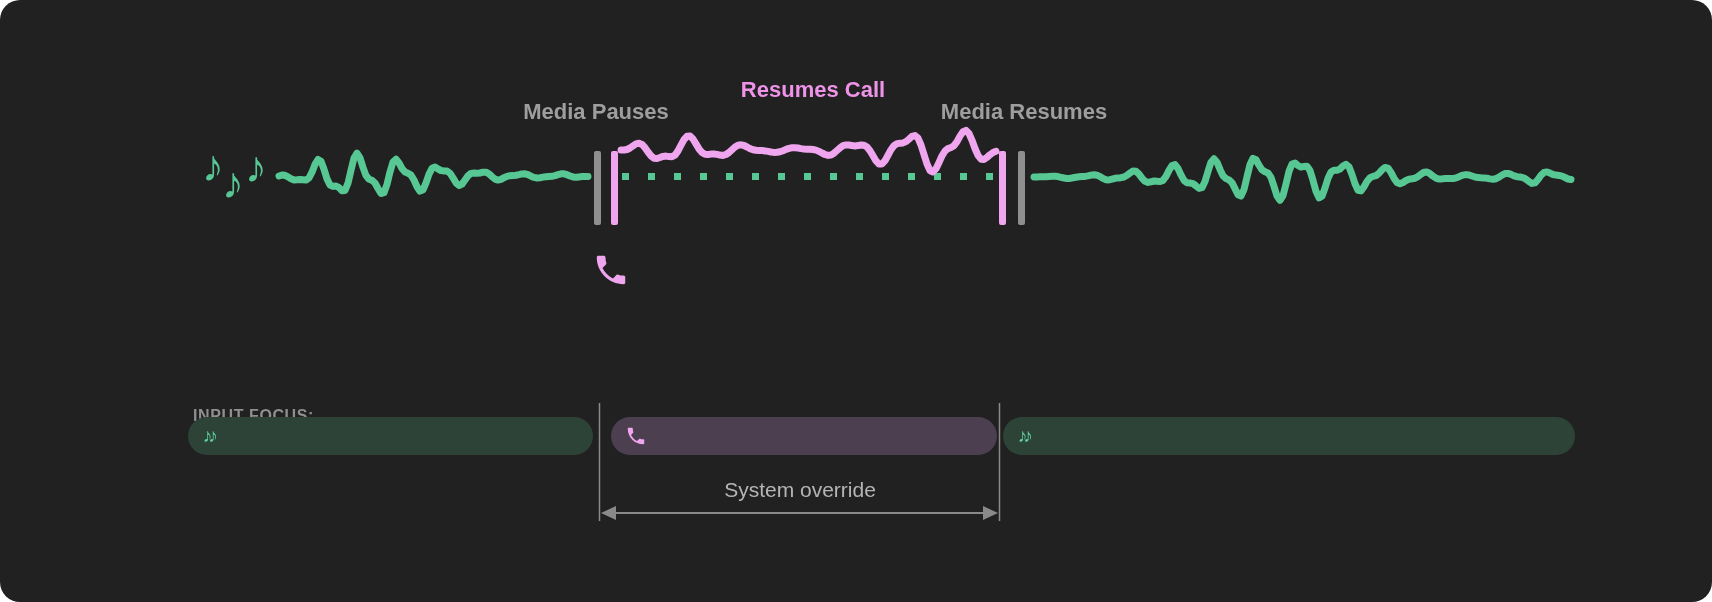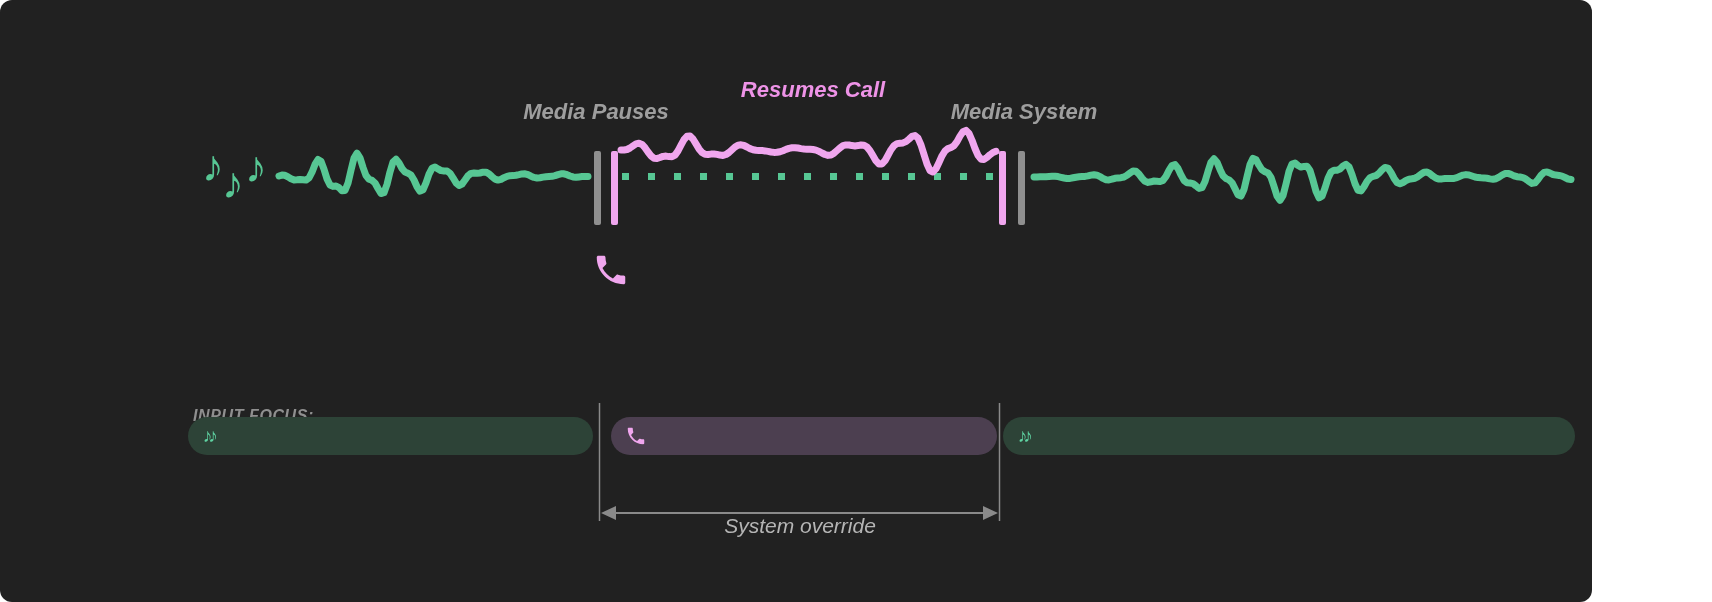--- a/index.html
+++ b/index.html
@@ -1,25 +1,25 @@
 <!DOCTYPE html>
 <html style="--page-bg: #ffffff; --panel-bg: #212121; --media-green: #57c794; --media-green-bright: #5fd3a2; --call-pink: #f0a6ee; --call-pink-text: #ee93e7; --pause-bar-gray: #8f8f8f; --label-gray: #9e9e9e; --heading-gray: #8f8f8f; --annotation-gray: #b5b5b5; --guide-gray: #8a8a8a; --focus-media-bg: #2d4337; --focus-call-bg: #4c3f50;"><head>
 <meta charset="utf-8">
 <style>
   html,body{margin:0;padding:0;background:var(--page-bg,#fff);}
   body{width:1712px;height:602px;position:relative;font-family:"Liberation Sans",sans-serif;}
   .panel{
-    position:absolute;left:0;top:0;width:1592px;height:602px;
-    background:var(--panel-bg,#212121);border-radius:12px;overflow:hidden;font-style:italic;
+    position:absolute;left:0;top:0;width:1712px;height:602px;
+    background:var(--panel-bg,#212121);border-radius:20px;overflow:hidden;
   }
   .label{position:absolute;transform:translateX(-50%);white-space:nowrap;}
   .media-pauses{left:596px;top:99px;font-size:22px;font-weight:600;color:var(--label-gray);}
   .media-resumes{left:1024px;top:99px;font-size:22px;font-weight:600;color:var(--label-gray);}
   .incoming-call{left:813px;top:77px;font-size:22px;font-weight:700;color:var(--call-pink-text);}
-  .system-override{left:800px;top:478px;font-size:21px;font-weight:400;color:var(--annotation-gray);margin-top:36px;}
+  .system-override{left:800px;top:478px;font-size:21px;font-weight:400;color:var(--annotation-gray);}
 
   .big-notes{position:absolute;left:202px;top:138px;width:80px;height:84px;color:var(--media-green);}
   .big-notes span{position:absolute;font-size:44px;line-height:1;}
   .big-notes .n1{left:0;top:6px;}
   .big-notes .n2{left:20px;top:23px;}
   .big-notes .n3{left:43px;top:7px;}
 
   .phone-big{position:absolute;left:592px;top:251px;width:38px;height:38px;}
   .phone-big path,.pill-phone path{fill:var(--call-pink);}
 
@@ -46,21 +46,21 @@
   .arrow-line{stroke:var(--guide-gray);stroke-width:2;}
   .arrow-head{fill:var(--guide-gray);}
 </style>
 </head>
 <body>
 
 <div class="panel">
 
   <div class="label media-pauses">Media Pauses</div>
   <div class="label incoming-call">Resumes Call</div>
-  <div class="label media-resumes">Media System</div>
+  <div class="label media-resumes">Media Resumes</div>
 
   <div class="big-notes">
     <span class="n1">♪</span>
     <span class="n2">♪</span>
     <span class="n3">♪</span>
   </div>
 
   <svg class="phone-big" viewBox="0 0 24 24">
     <path d="M6.62 10.79c1.44 2.83 3.76 5.14 6.59 6.59l2.2-2.2c.27-.27.67-.36 1.02-.24 1.12.37 2.33.57 3.57.57.55 0 1 .45 1 1V20c0 .55-.45 1-1 1-9.39 0-17-7.61-17-17 0-.55.45-1 1-1h3.5c.55 0 1 .45 1 1 0 1.25.2 2.45.57 3.57.11.35.03.74-.24 1.02l-2.2 2.2z"></path>
   </svg>

